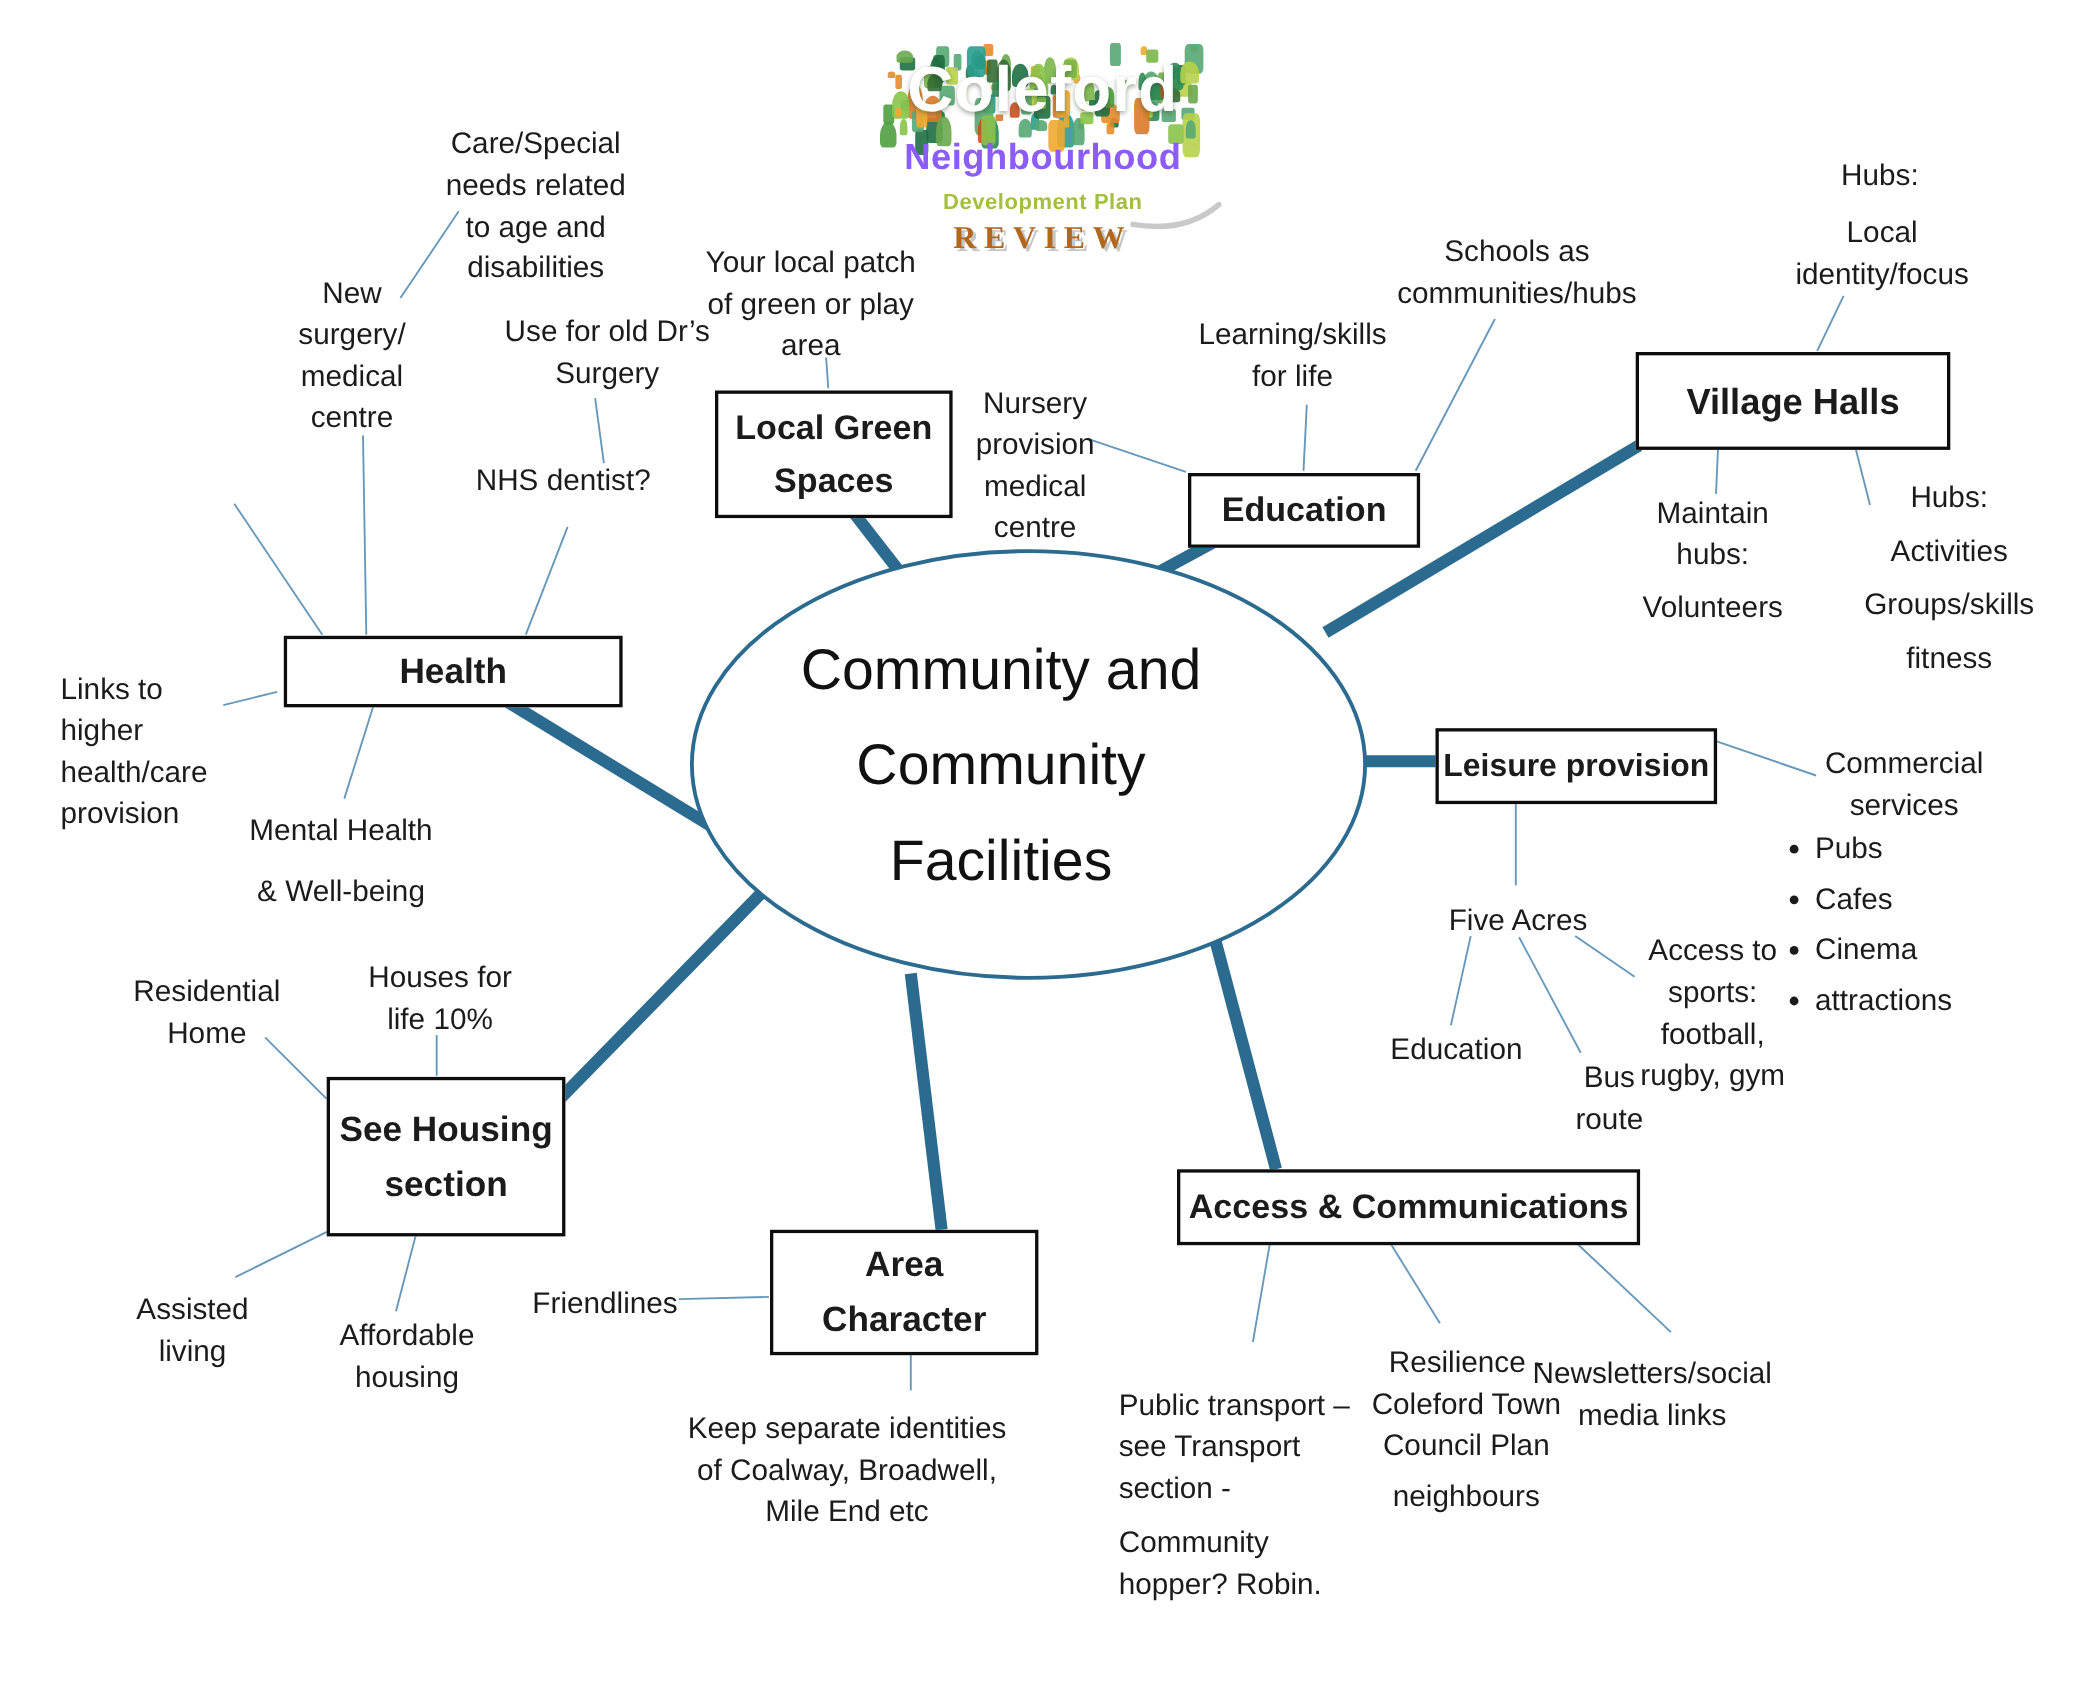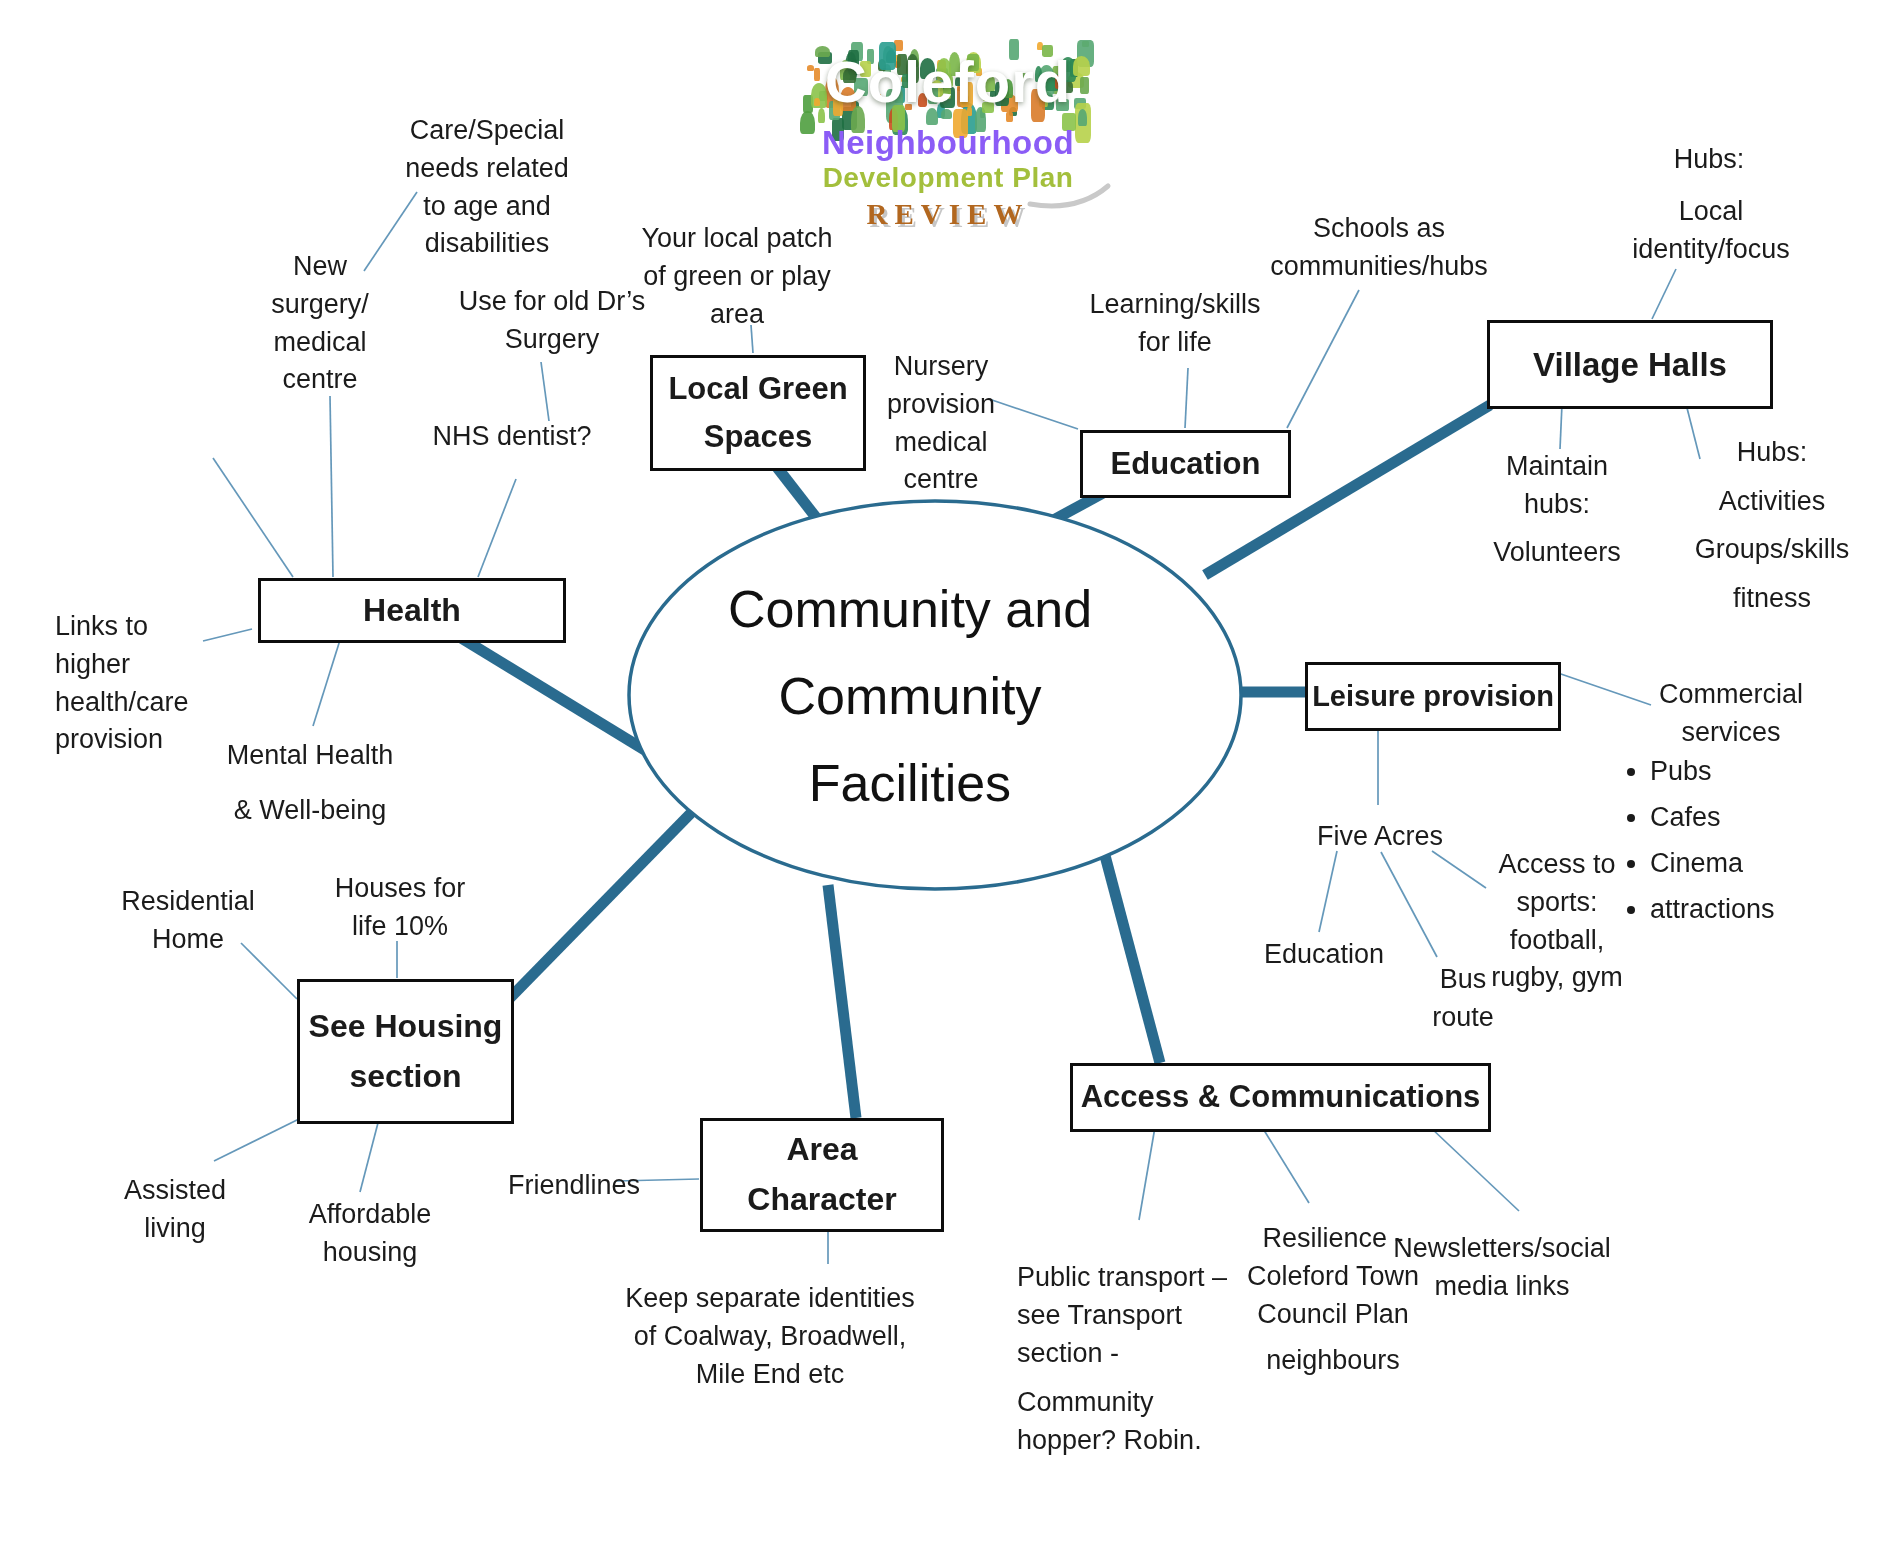--- a/index.html
+++ b/index.html
@@ -26,21 +26,21 @@
   }
   
   #logo{position:absolute;left:798px;top:36px;width:300px;text-align:center;}
   #collage{position:absolute;left:0;top:2px;width:296px;height:90px;}
   #collage i{position:absolute;display:block;}
   #logo-title{
     position:relative;z-index:2;font-size:58px;font-weight:bold;color:#ffffff;
     line-height:92px;text-shadow:0 2px 5px rgba(40,60,30,.45);letter-spacing:1px;
   }
   #logo-sub1{position:relative;z-index:2;font-size:33px;font-weight:bold;margin-top:-4px;letter-spacing:.5px;}
-  #logo-sub2{position:relative;z-index:2;font-size:28px;font-weight:bold;margin-top:0px;letter-spacing:.5px;}
+  #logo-sub2{position:relative;z-index:2;font-size:20px;font-weight:bold;margin-top:11px;letter-spacing:.5px;}
   #logo-review{
     position:relative;z-index:2;font-family:"Liberation Serif",serif;font-size:29px;font-weight:bold;
     margin-top:4px;letter-spacing:7px;text-shadow:3px 3px 0 #c6c6c6;
   }
   #bullet-list{
     position:absolute;left:1622px;top:752px;margin:0;padding-left:28px;
     font-size:27px;line-height:1.48;
   }
   #bullet-list li{margin:0 0 6px 0;}
 </style>
@@ -243,21 +243,21 @@
   <div class="label lh-xl" style="left:310px;top:728px;">Mental Health
 &amp; Well-being</div>
   <div class="label" style="left:188px;top:883px;">Residential
 Home</div>
   <div class="label" style="left:400px;top:870px;text-align:center;">Houses for
 life 10%</div>
   <div class="label" style="left:175px;top:1172px;">Assisted
 living</div>
   <div class="label" style="left:370px;top:1196px;">Affordable
 housing</div>
-  <div class="label" style="left:550px;top:1167px;margin-left:24px;">Friendlines</div>
+  <div class="label" style="left:550px;top:1167px;">Friendlines</div>
   <div class="label" style="left:770px;top:1280px;">Keep separate identities
 of Coalway, Broadwell,
 Mile End etc</div>
   <div class="label left" style="left:1017px;top:1243px;text-align:left;">Public transport –
 see Transport
 section -</div>
   <div class="label left" style="left:1017px;top:1368px;text-align:left;">Community
 hopper? Robin.</div>
   <div class="label" style="left:1333px;top:1220px;">Resilience -
 Coleford Town

